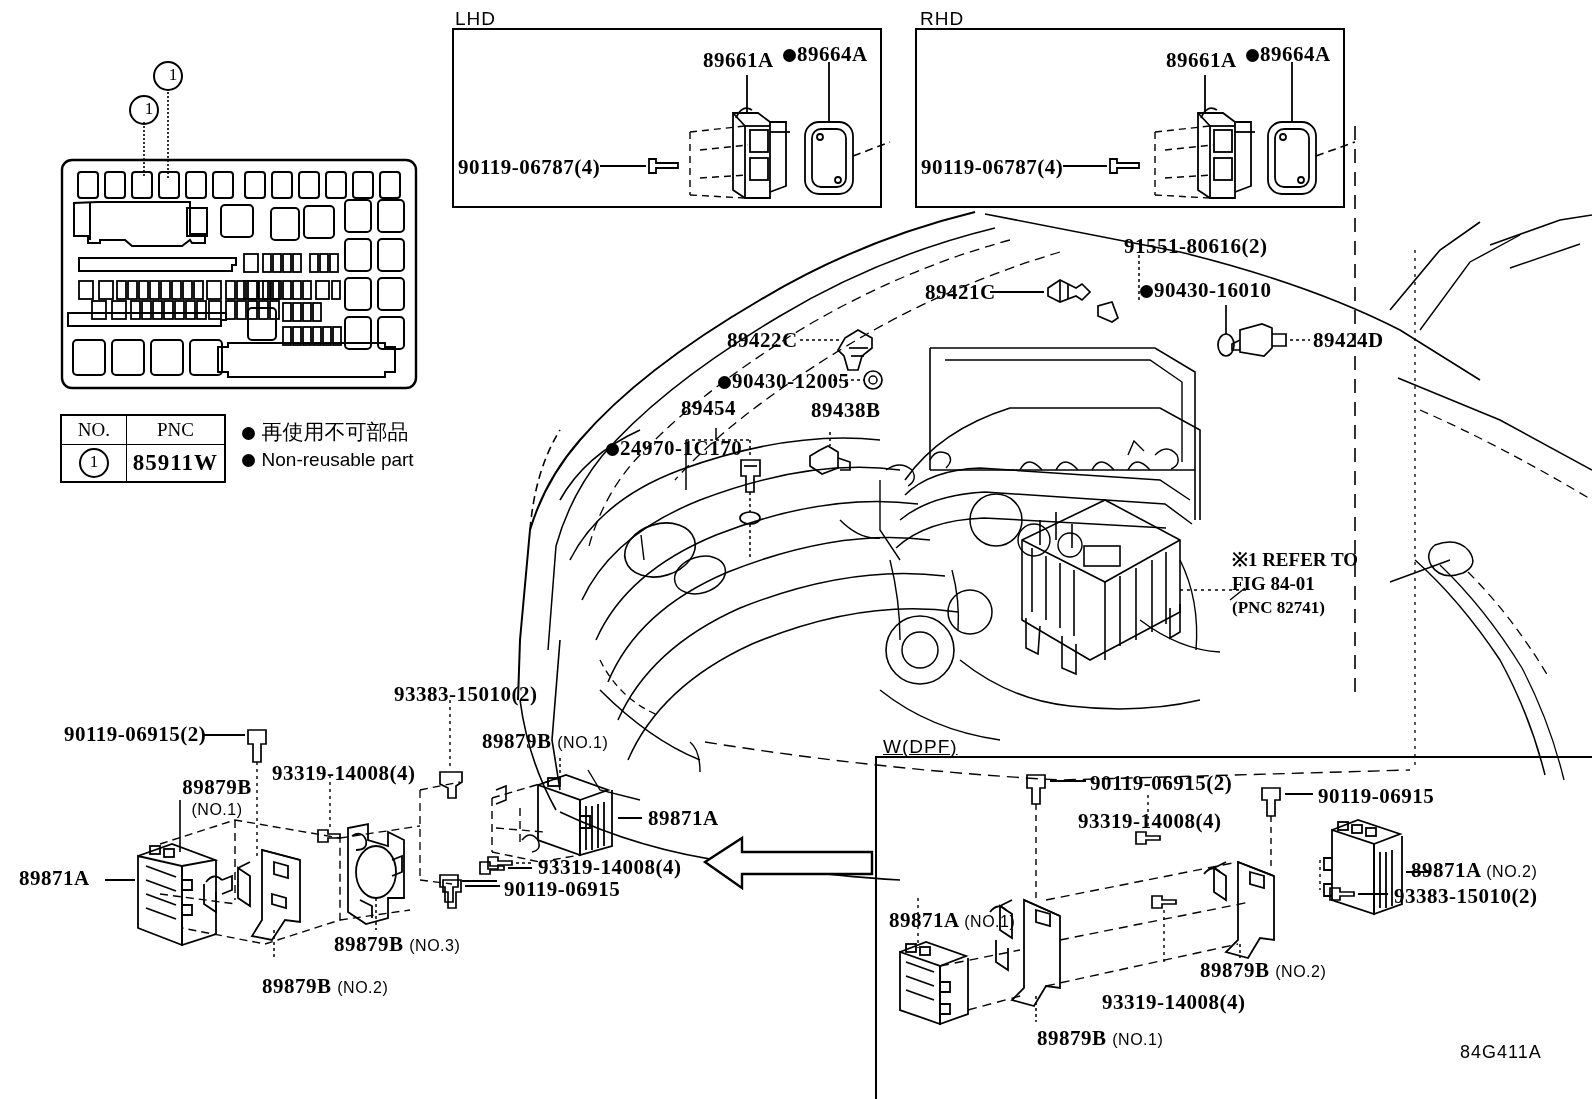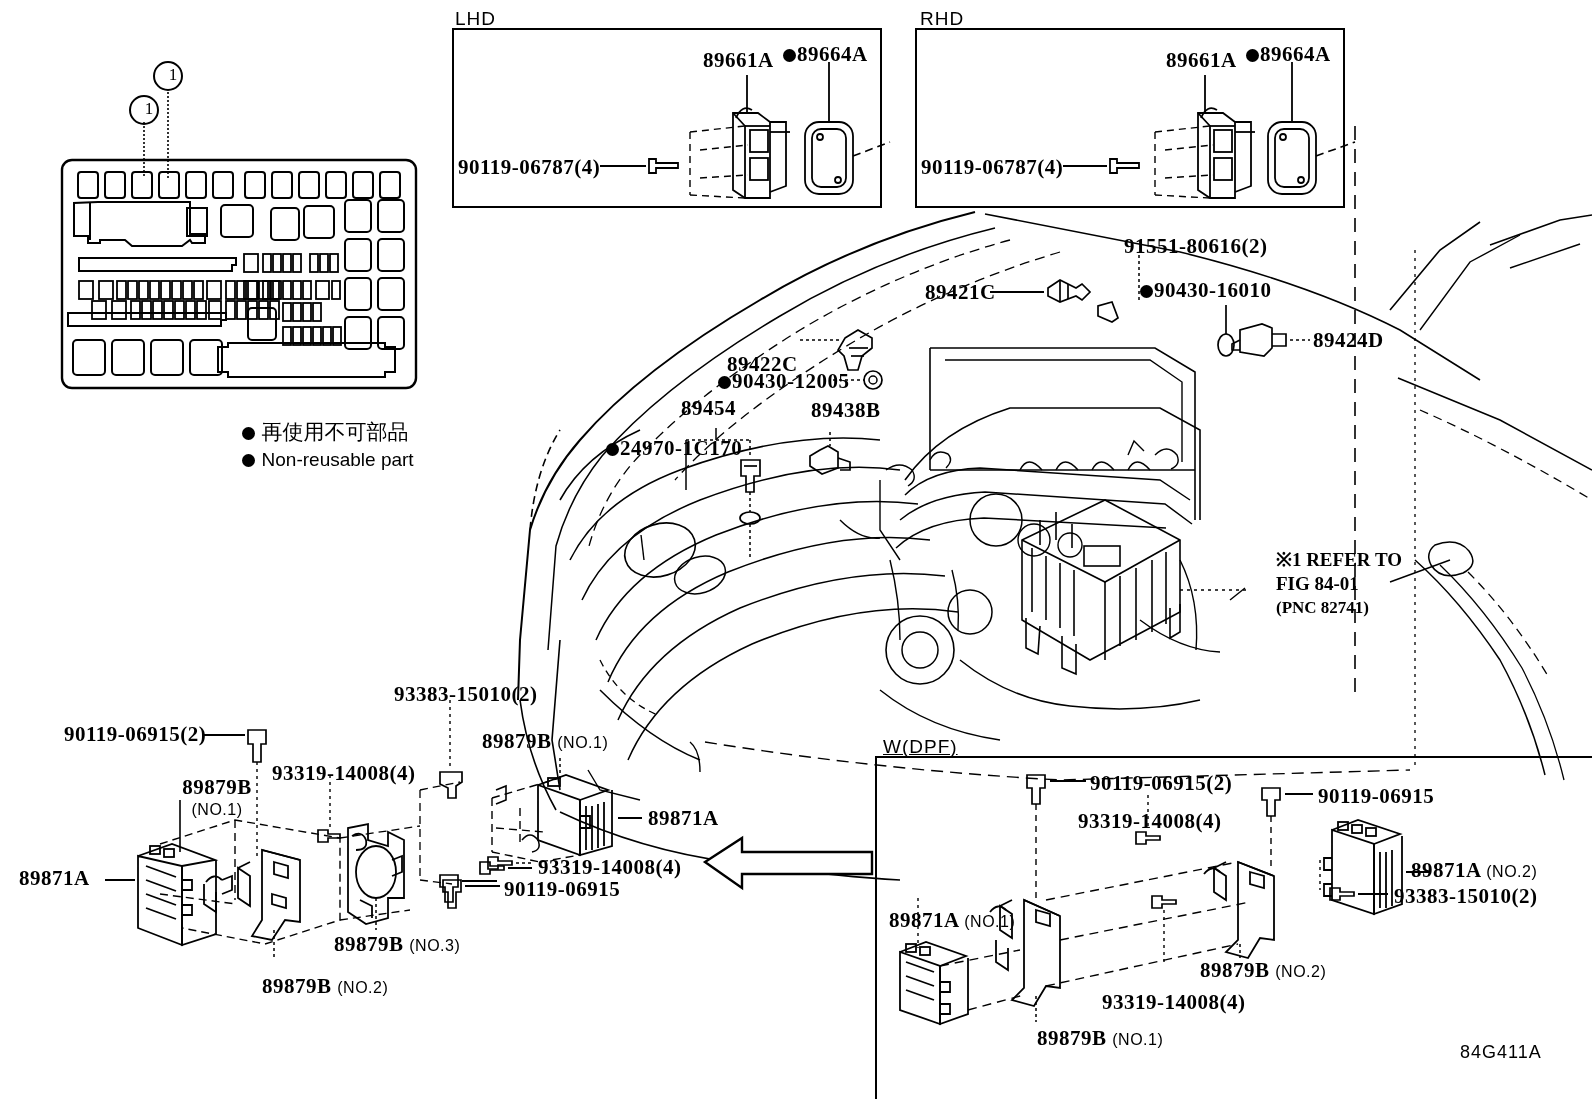--- a/index.html
+++ b/index.html
@@ -23,21 +23,21 @@
   .legend-tbl .h{font-size:19px;font-weight:normal;}
   .legend-tbl .v{font-size:23px;font-weight:bold;letter-spacing:1px;}
   .circnum{display:inline-block;width:26px;height:26px;border:2px solid #000;
            border-radius:50%;line-height:24px;font-size:17px;font-weight:normal;}
   .reuse{position:absolute;font-size:20px;white-space:nowrap;}
   .reuse .jp{font-family:"DejaVu Sans",sans-serif;font-size:21px;}
   .reuse .en{font-family:"Liberation Sans",sans-serif;font-size:19px;}
   .code{position:absolute;font-family:"Liberation Sans",sans-serif;font-size:18px;
         letter-spacing:1px;}
   .note{position:absolute;font-family:"Liberation Serif",serif;font-weight:bold;
-        font-size:19px;line-height:24px;white-space:nowrap;margin-left:44px;}
+        font-size:19px;line-height:24px;white-space:nowrap;}
   .note .pncline{font-size:17px;}
   svg{position:absolute;left:0;top:0;}
 </style>
 </head>
 <body>
 
 <div class="stage">
 
   <svg width="1592" height="1099" viewBox="0 0 1592 1099">
     <g fill="none" stroke="#000" stroke-width="1.6">
@@ -592,20 +592,34 @@
       </g>
       <line x1="1358" y1="894" x2="1388" y2="894" stroke-width="2"></line>
       <line x1="1320" y1="860" x2="1320" y2="890" stroke-width="1.4" stroke-dasharray="3,4"></line>
 
     </g>
   </svg>
 
   <div style="position:absolute;left:136px;top:99px;width:26px;text-align:center;font-family:'Liberation Serif',serif;font-size:17px;">1</div>
   <div style="position:absolute;left:160px;top:65px;width:26px;text-align:center;font-family:'Liberation Serif',serif;font-size:17px;">1</div>
 
+  <table class="legend-tbl" style="left:60px;top:414px;width:166px;">
+    <tbody>
+        <tr>
+      <td class="h" style="width:52px;">NO.</td>
+      <td class="h">PNC</td>
+    </tr>
+    <tr>
+      <td>
+        <span class="circnum">1</span>
+      </td>
+      <td class="v">85911W</td>
+    </tr>
+  </tbody>
+    </table>
 
   <div class="reuse" style="left:242px;top:418px;">
     <span class="dot"></span>
     <span class="jp">再使用不可部品</span>
   </div>
   <div class="reuse" style="left:242px;top:448px;">
     <span class="dot"></span>
     <span class="en">Non-reusable part</span>
   </div>
 
@@ -624,21 +638,21 @@
     <span class="dot"></span><span>89664A</span>
   </div>
   <div class="lbl pn" style="left:921px;top:155px;">90119-06787(4)</div>
 
   <div class="lbl pn" style="left:1124px;top:234px;">91551-80616(2)</div>
   <div class="lbl pn" style="left:925px;top:280px;">89421C</div>
   <div class="lbl pn" style="left:1140px;top:278px;">
     <span class="dot"></span><span>90430-16010</span>
   </div>
   <div class="lbl pn" style="left:1313px;top:328px;">89424D</div>
-  <div class="lbl pn" style="left:727px;top:328px;margin-top:24px;">89422C</div>
+  <div class="lbl pn" style="left:727px;top:328px;">89422C</div>
   <div class="lbl pn" style="left:718px;top:369px;">
     <span class="dot"></span><span>90430-12005</span>
   </div>
   <div class="lbl pn" style="left:681px;top:396px;">89454</div>
   <div class="lbl pn" style="left:811px;top:398px;">89438B</div>
   <div class="lbl pn" style="left:606px;top:436px;">
     <span class="dot"></span><span>24970-1C170</span>
   </div>
 
   <div class="note" style="left:1232px;top:548px;">

